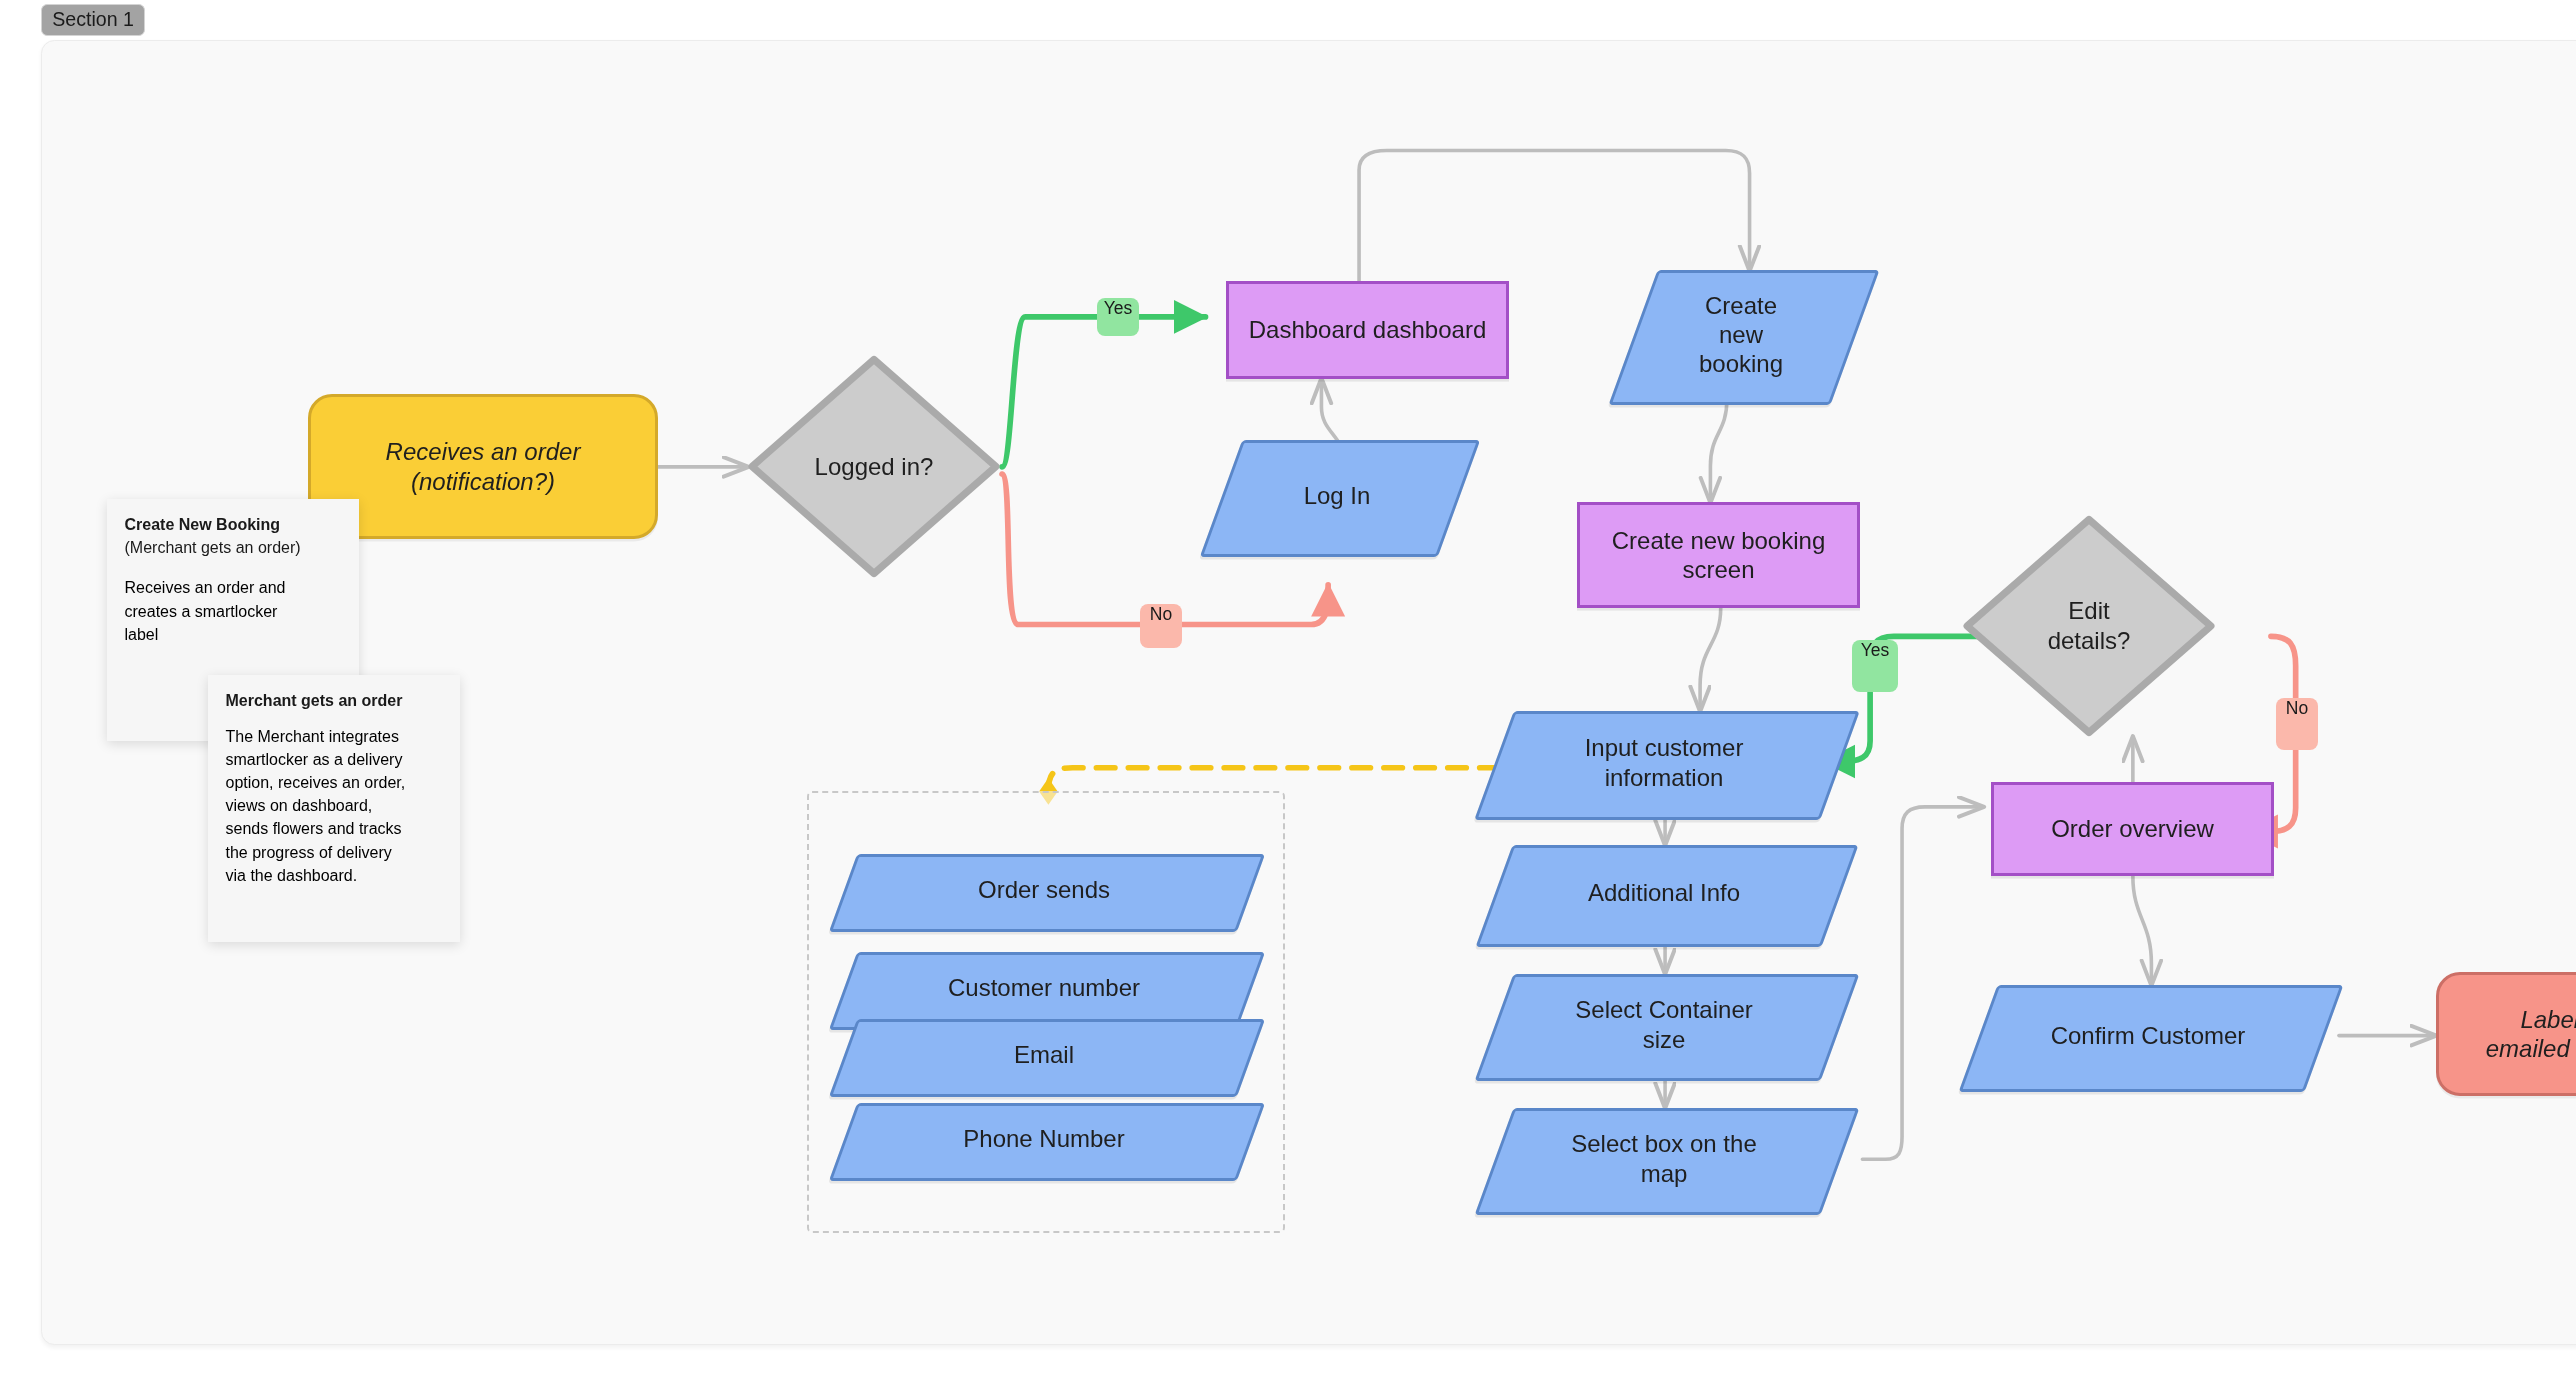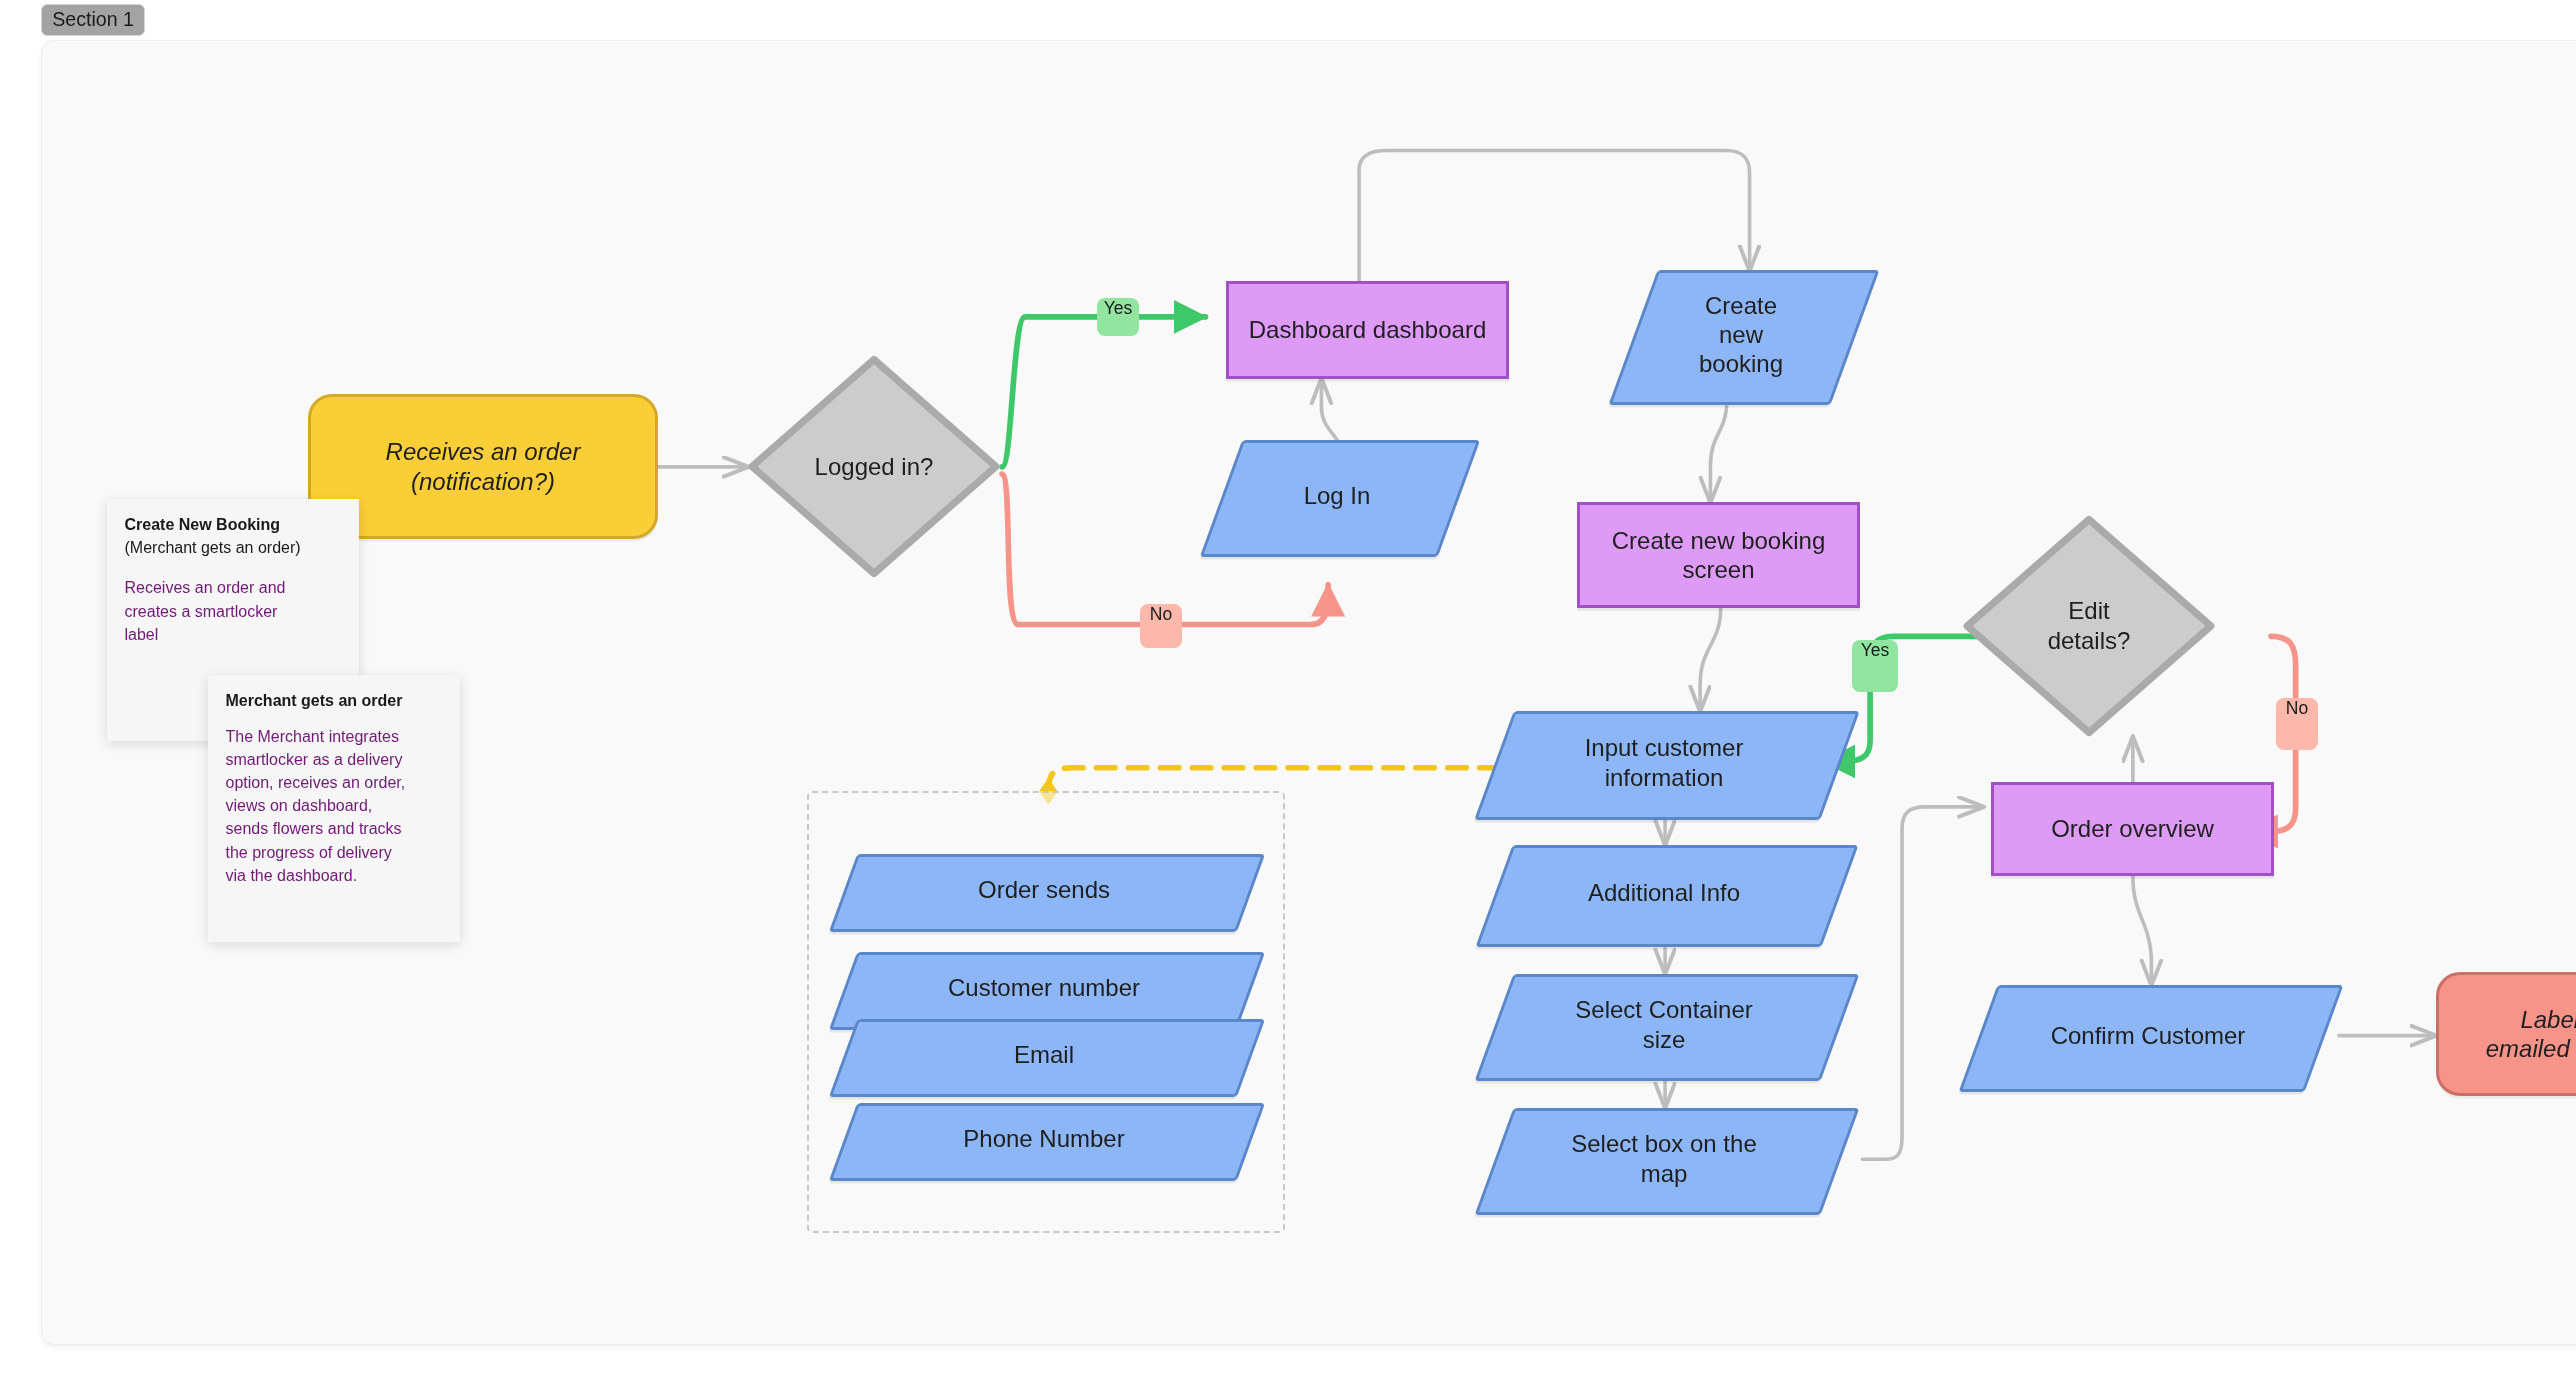--- a/index.html
+++ b/index.html
@@ -60,21 +60,21 @@
   .chip.no{background:#FBB8AB;}
 
   
   .group-box{position:absolute;border:2.6px dashed #c8c8c8;border-radius:5.2px;background:rgba(250,250,250,.55);}
 
   
   .card{position:absolute;background:#f6f6f6;box-shadow:0 3.1px 11.3px rgba(0,0,0,.13);
         padding:15.5px 17.5px;box-sizing:border-box;}
   .card-title{font-size:16px;font-weight:bold;color:#1a1a1a;line-height:1.3;margin:0 0 2.1px 0;}
   .card-sub{font-size:16px;color:#1a1a1a;line-height:1.35;margin:0;}
-  .card-body{font-size:16px;color:#701a75;line-height:1.45;margin:17.5px 0 0 0;white-space:pre-line;}
+  .card-body{font-size:16px;color:#000000;line-height:1.45;margin:17.5px 0 0 0;white-space:pre-line;}
   .card-body.tight{margin-top:13.4px;}
 </style>
 </head>
 <body>
 
 <div id="stage">
 
   <div class="section-tab">Section 1</div>
   <div class="section-canvas"></div>
 

